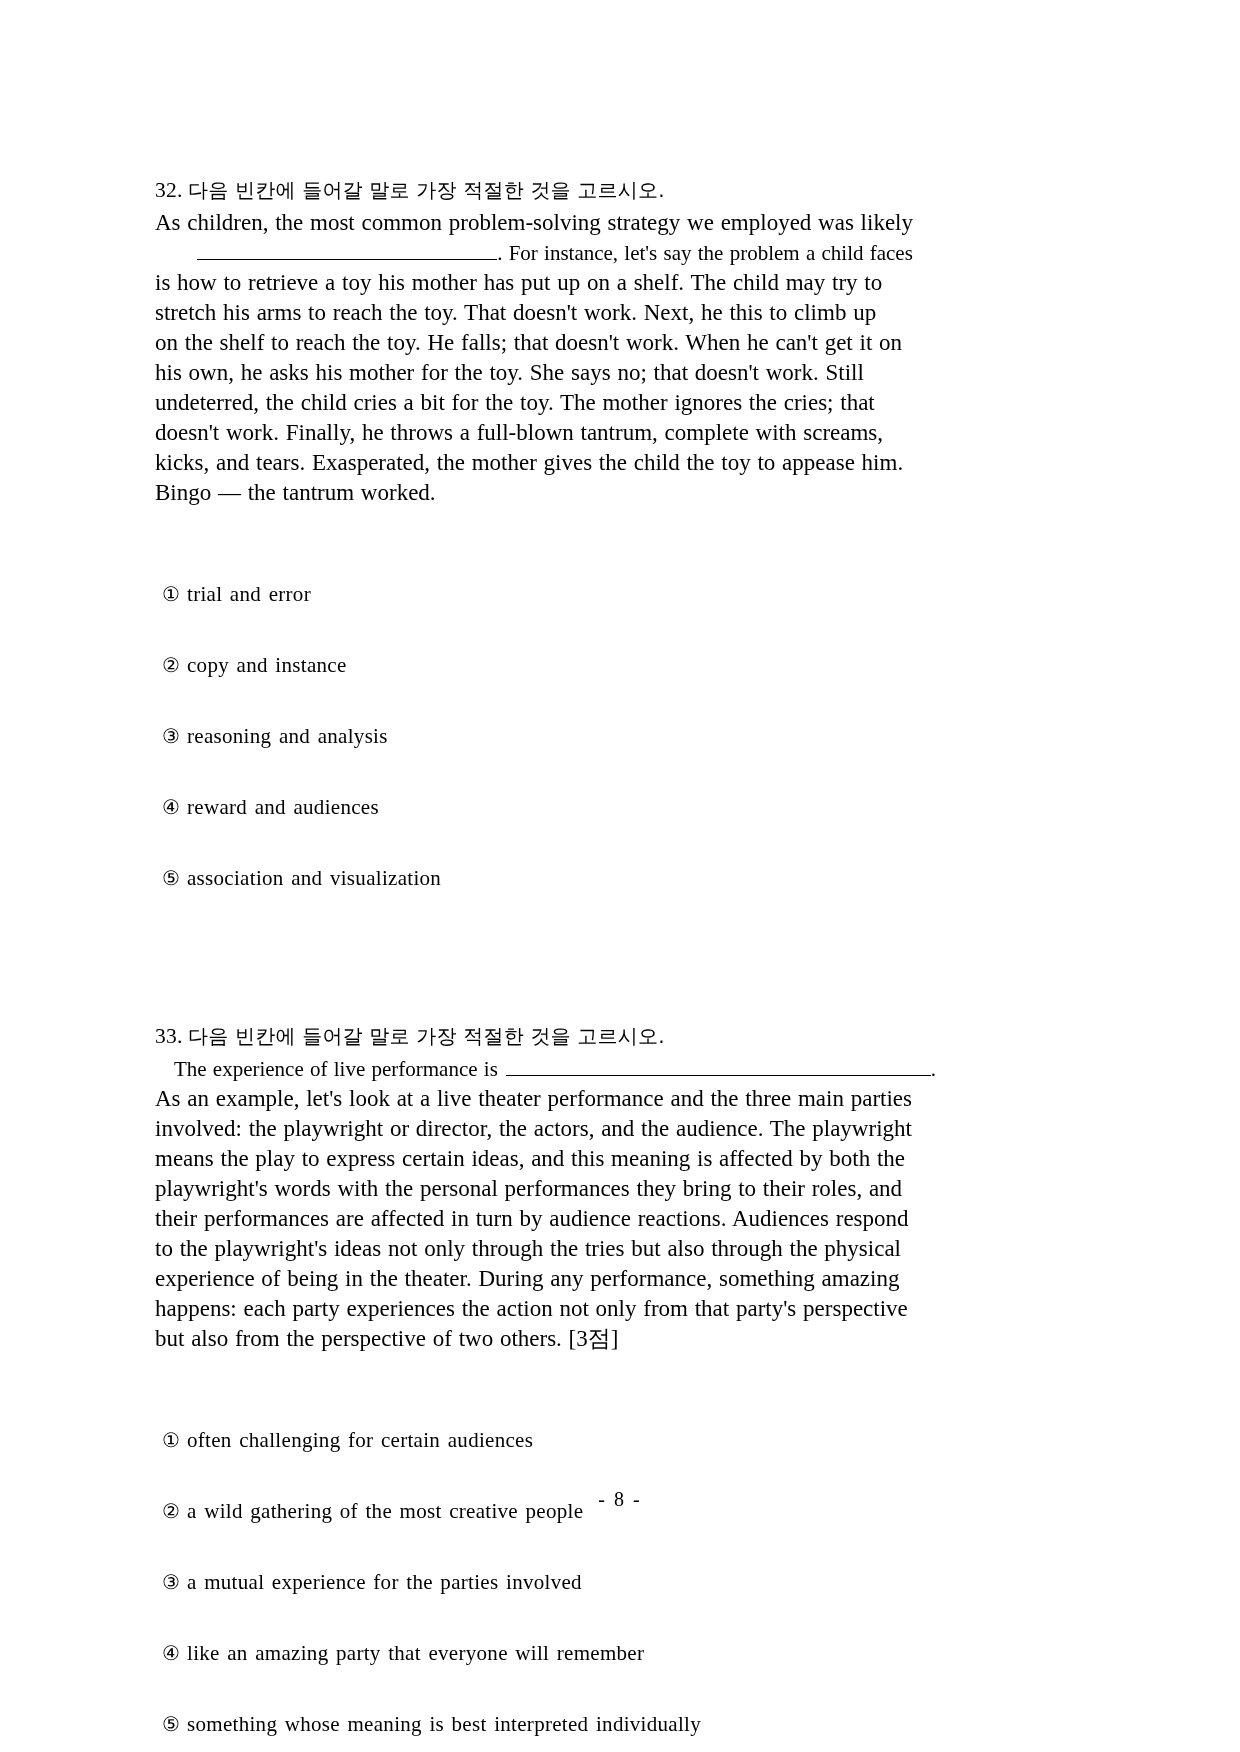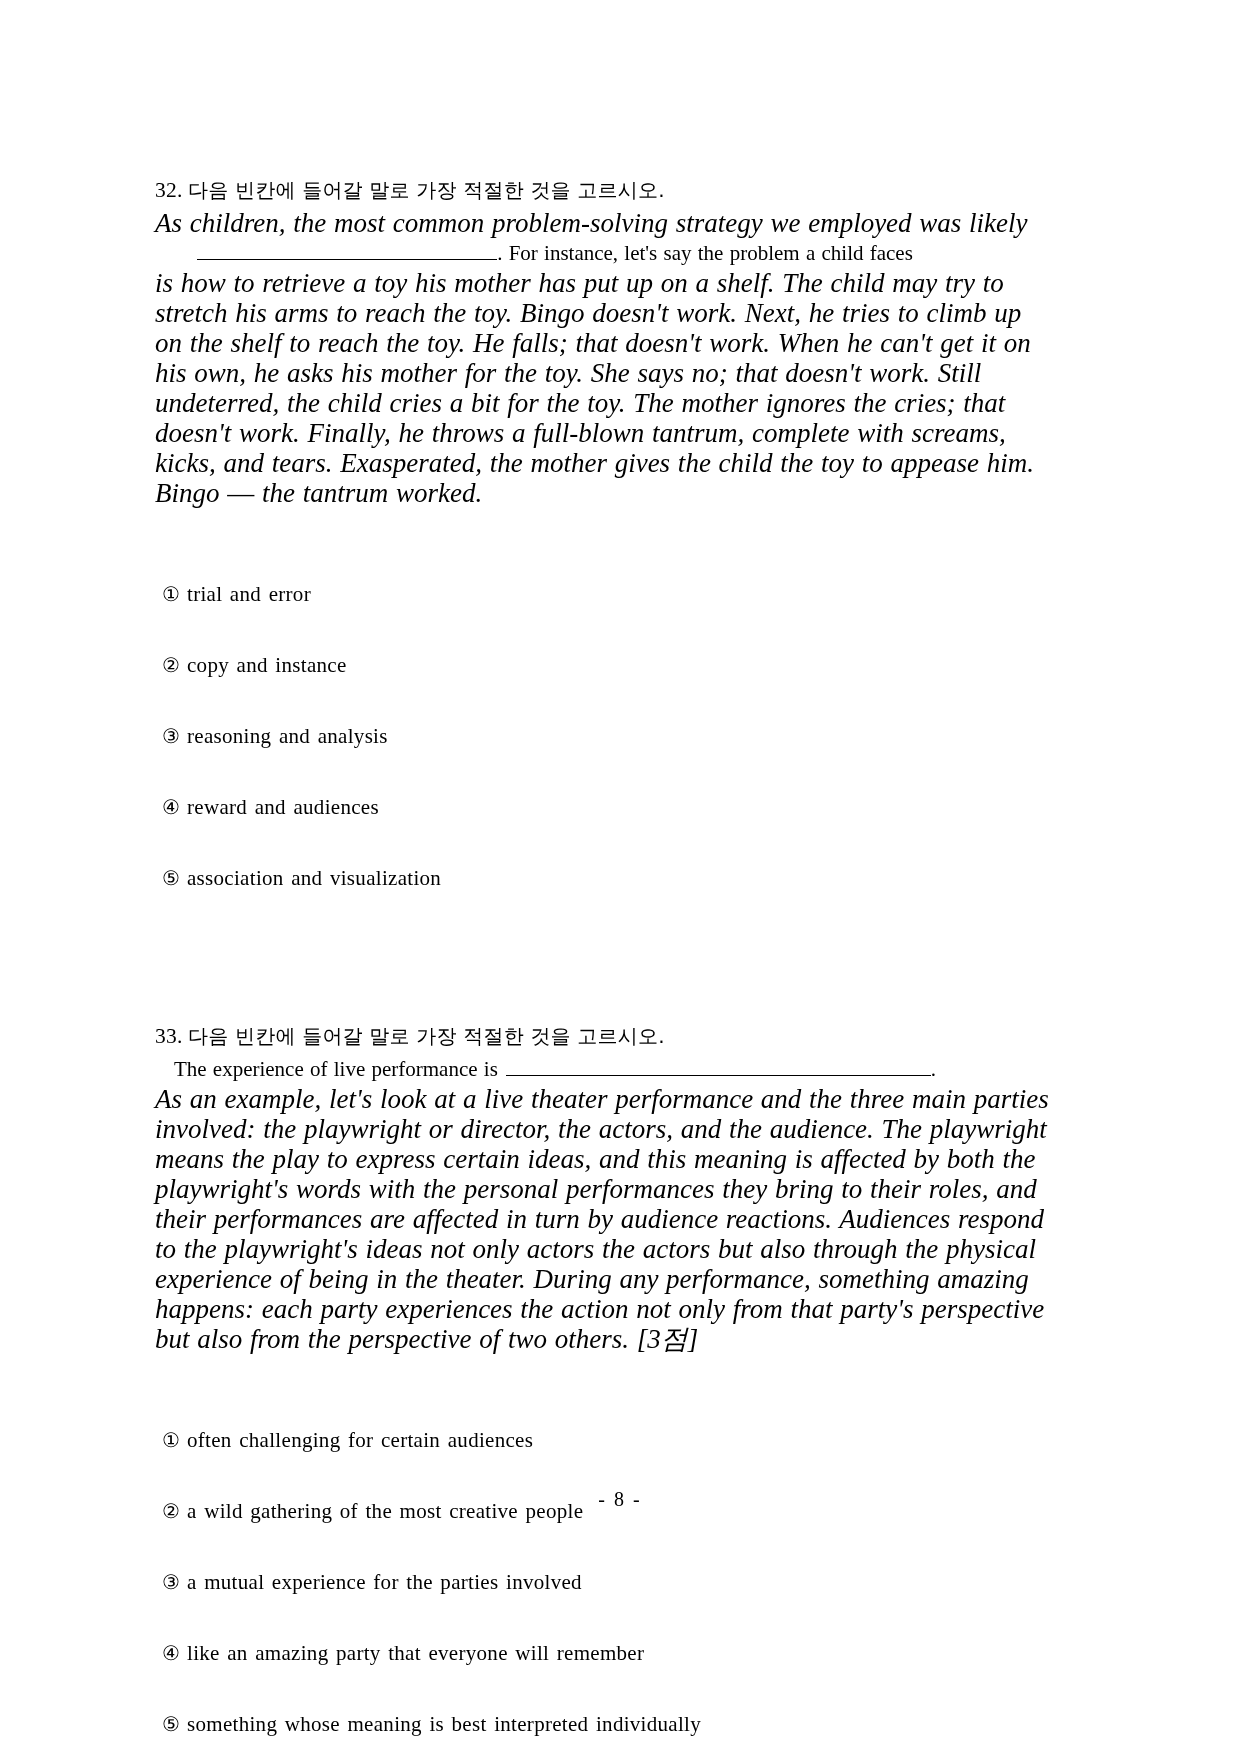--- a/index.html
+++ b/index.html
@@ -39,26 +39,25 @@
     text-align: justify;
     text-justify: inter-word;
     margin: 0;
     word-spacing: 1px;
   }
   
   .line {
     display: block;
     text-align: justify;
     text-align-last: justify;
-    font-size: 27px;
+    font-size: 23px;
     line-height: 30px;
     height: 30px;
     white-space: nowrap;
     overflow: visible;
-    font-style: italic;
   }
   .line.last {
     text-align-last: left;
   }
   .line > span {
     display: inline-block;
   }
   .lineflex {
     display: flex;
     justify-content: space-between;
@@ -130,21 +129,21 @@
         <span class="kr">다음 빈칸에 들어갈 말로 가장 적절한 것을 고르시오.</span>
       </div>
 
       <div class="passage">
         <div class="line"><span>As children, the most common problem-solving strategy we employed was likely</span></div>
         <div class="lineflex natural">
           <span class="blank blank-32"></span>
             <span>. For instance, let's say the problem a child faces</span>
         </div>
         <div class="line"><span>is how to retrieve a toy his mother has put up on a shelf. The child may try to</span></div>
-        <div class="line"><span>stretch his arms to reach the toy. Bingo doesn't work. Next, he tries to climb up</span></div>
+        <div class="line"><span>stretch his arms to reach the toy. That doesn't work. Next, he this to climb up</span></div>
         <div class="line"><span>on the shelf to reach the toy. He falls; that doesn't work. When he can't get it on</span></div>
         <div class="line"><span>his own, he asks his mother for the toy. She says no; that doesn't work. Still</span></div>
         <div class="line"><span>undeterred, the child cries a bit for the toy. The mother ignores the cries; that</span></div>
         <div class="line"><span>doesn't work. Finally, he throws a full-blown tantrum, complete with screams,</span></div>
         <div class="line"><span>kicks, and tears. Exasperated, the mother gives the child the toy to appease him.</span></div>
         <div class="line last"><span>Bingo ― the tantrum worked.</span></div>
       </div>
 
       <div class="options">
         <div class="option">
@@ -182,21 +181,21 @@
         <div class="lineflex natural">
           <span>The experience of live performance is</span>
             <span class="blank blank-33"></span>
             <span>.</span>
         </div>
         <div class="line"><span>As an example, let's look at a live theater performance and the three main parties</span></div>
         <div class="line"><span>involved: the playwright or director, the actors, and the audience. The playwright</span></div>
         <div class="line"><span>means the play to express certain ideas, and this meaning is affected by both the</span></div>
         <div class="line"><span>playwright's words with the personal performances they bring to their roles, and</span></div>
         <div class="line"><span>their performances are affected in turn by audience reactions. Audiences respond</span></div>
-        <div class="line"><span>to the playwright's ideas not only actors the actors but also through the physical</span></div>
+        <div class="line"><span>to the playwright's ideas not only through the tries but also through the physical</span></div>
         <div class="line"><span>experience of being in the theater. During any performance, something amazing</span></div>
         <div class="line"><span>happens: each party experiences the action not only from that party's perspective</span></div>
         <div class="line last"><span>but also from the perspective of two others. [3점]</span></div>
       </div>
 
       <div class="options">
         <div class="option">
           <span class="marker">①</span>
           <span class="otext">often challenging for certain audiences</span>
         </div>

